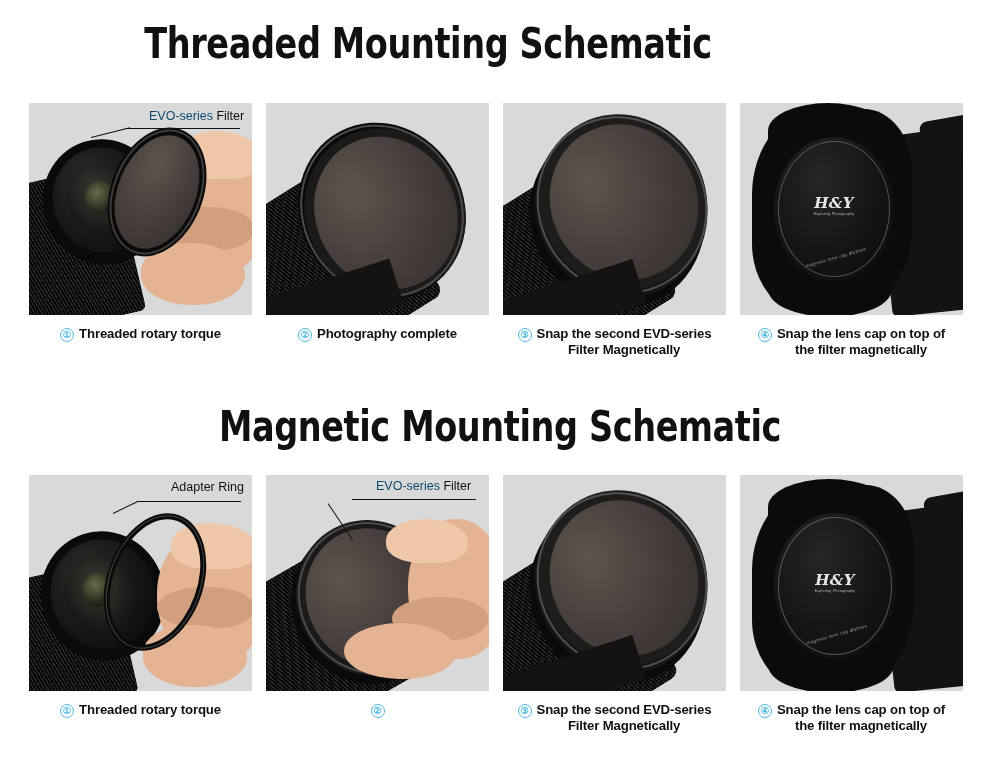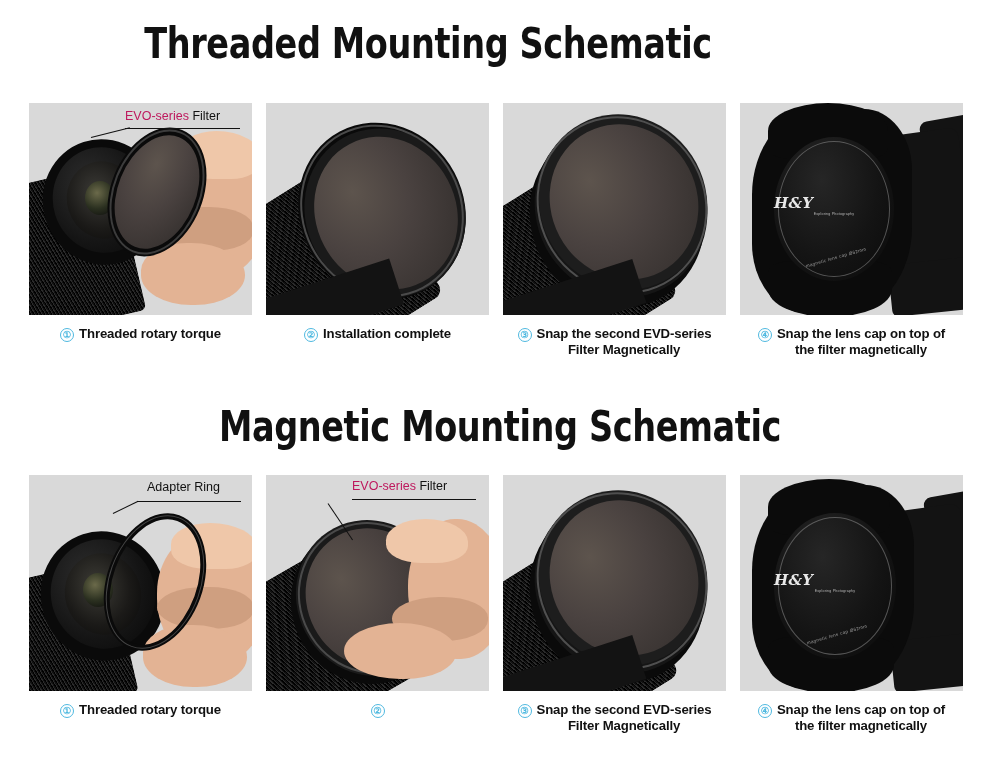--- a/index.html
+++ b/index.html
@@ -104,21 +104,21 @@
 
   
   .callout {
     position: absolute;
     white-space: nowrap;
     font-family: "Liberation Sans", sans-serif;
     font-size: 12.5px;
     line-height: 1;
     color: #111;
   }
-  .callout .accent { color: #be185d; }
+  .callout .accent { color: #0c4a6e; margin-left: 24px; }
   .callout-line {
     position: absolute;
     height: 0;
     border-top: 1.3px solid #111;
   }
   .callout-diag {
     position: absolute;
     border-top: 1.3px solid #111;
     transform-origin: left center;
   }
@@ -166,20 +166,21 @@
     background: radial-gradient(ellipse at 40% 30%, #262626 0%, #141414 55%, #0a0a0a 100%);
   }
   .cap-ring-etch {
     position: absolute;
     border-radius: 50%;
     border: 1px solid #8c8c8c;
     opacity: .55;
   }
   .hy-logo {
     position: absolute;
+    text-align: center;
     color: #e8e8e8;
     font-family: "DejaVu Serif", serif;
     font-style: italic;
     font-weight: 700;
     font-size: 15px;
     line-height: 1;
     letter-spacing: 0.3px;
   }
   .hy-sub {
     position: absolute;
@@ -252,21 +253,21 @@
         <div class="lens-barrel ribbed" style="left:-52px;top:86px;width:200px;height:170px;border-radius:18px 40px 10px 10px;transform:rotate(-32deg);"></div>
         <div class="ring-dark" style="left:34px;top:18px;width:164px;height:180px;transform:rotate(-28deg);"></div>
         <div class="ring-dark" style="left:40px;top:24px;width:158px;height:172px;transform:rotate(-28deg);background:#1a1a1a;"></div>
         <div class="glass" style="left:50px;top:32px;width:140px;height:156px;transform:rotate(-28deg);"></div>
         <div class="ring-hl" style="left:36px;top:20px;width:160px;height:176px;transform:rotate(-28deg);border-color:#4a4a4a;"></div>
         <div class="body-block" style="left:-6px;top:176px;width:140px;height:48px;transform:rotate(-18deg);"></div>
       </div>
 
       <div class="caption one-line">
         <div class="num">②</div>
-        <div class="cap-text">Installation complete</div>
+        <div class="cap-text">Photography complete</div>
       </div>
     </div>
 
     <div class="panel-col">
       <div class="photo">
         <div class="lens-barrel ribbed" style="left:-58px;top:90px;width:205px;height:168px;border-radius:18px 40px 10px 10px;transform:rotate(-32deg);"></div>
         <div class="ring-dark" style="left:28px;top:22px;width:172px;height:184px;transform:rotate(-28deg);"></div>
         <div class="ring-dark" style="left:33px;top:14px;width:170px;height:182px;transform:rotate(-28deg);background:#151515;"></div>
         <div class="ring-dark" style="left:37px;top:10px;width:166px;height:178px;transform:rotate(-28deg);background:#1d1d1d;"></div>
         <div class="glass" style="left:48px;top:20px;width:146px;height:158px;transform:rotate(-28deg);"></div>

